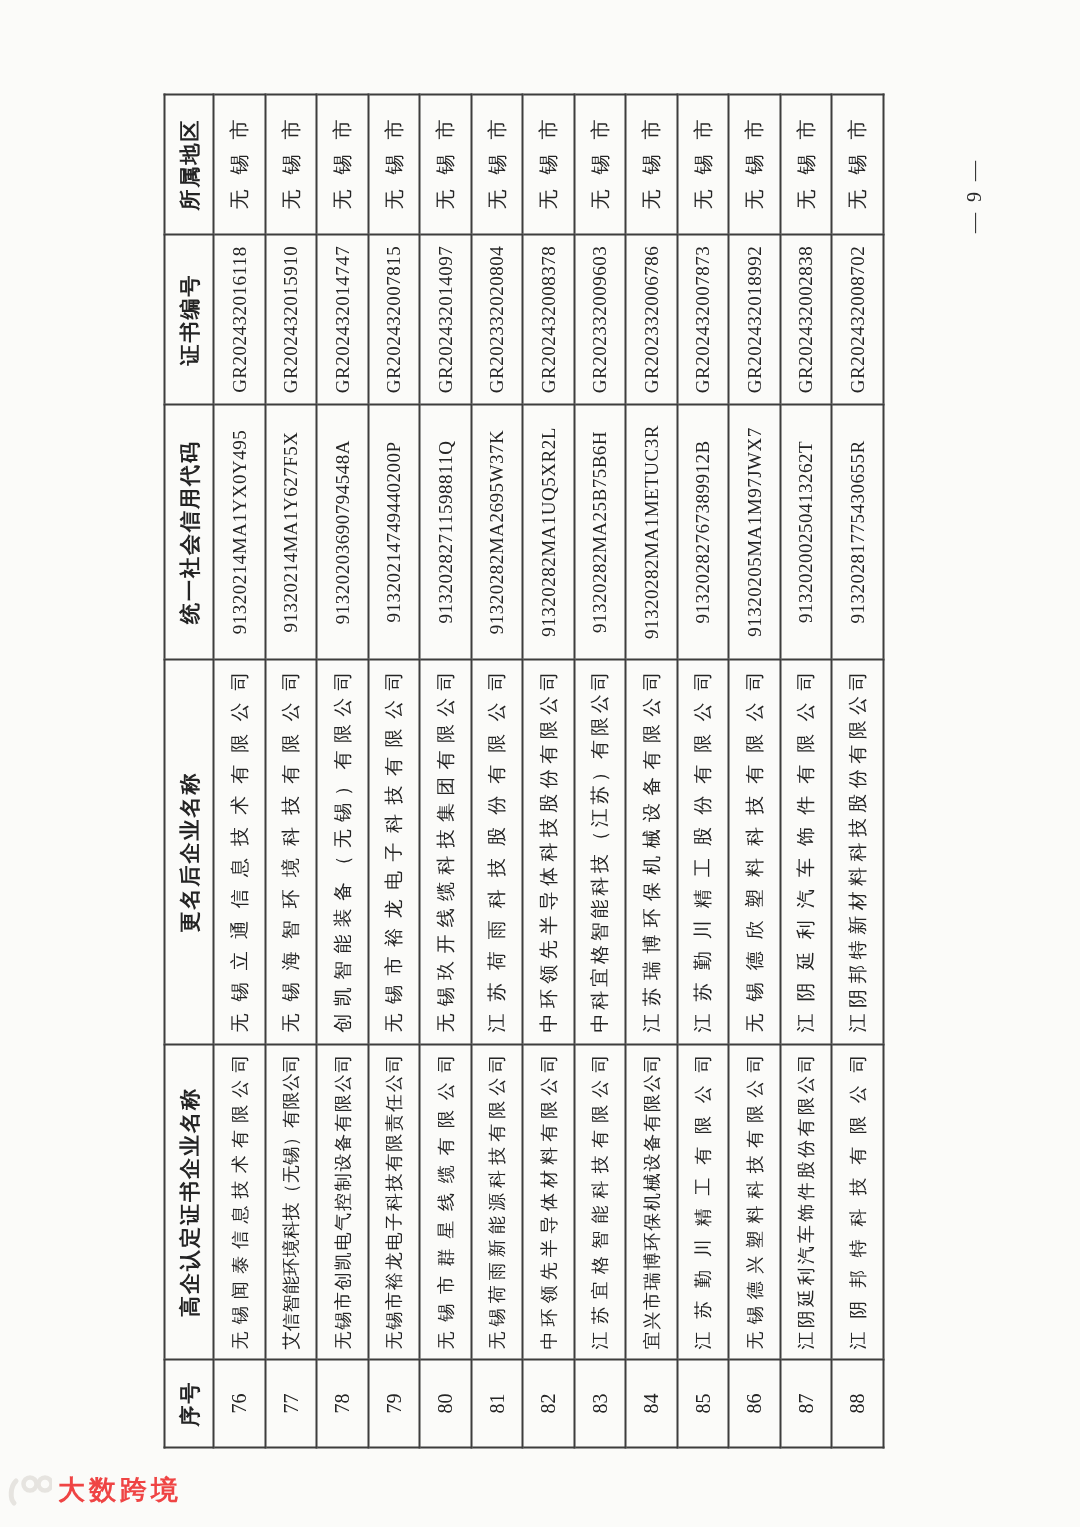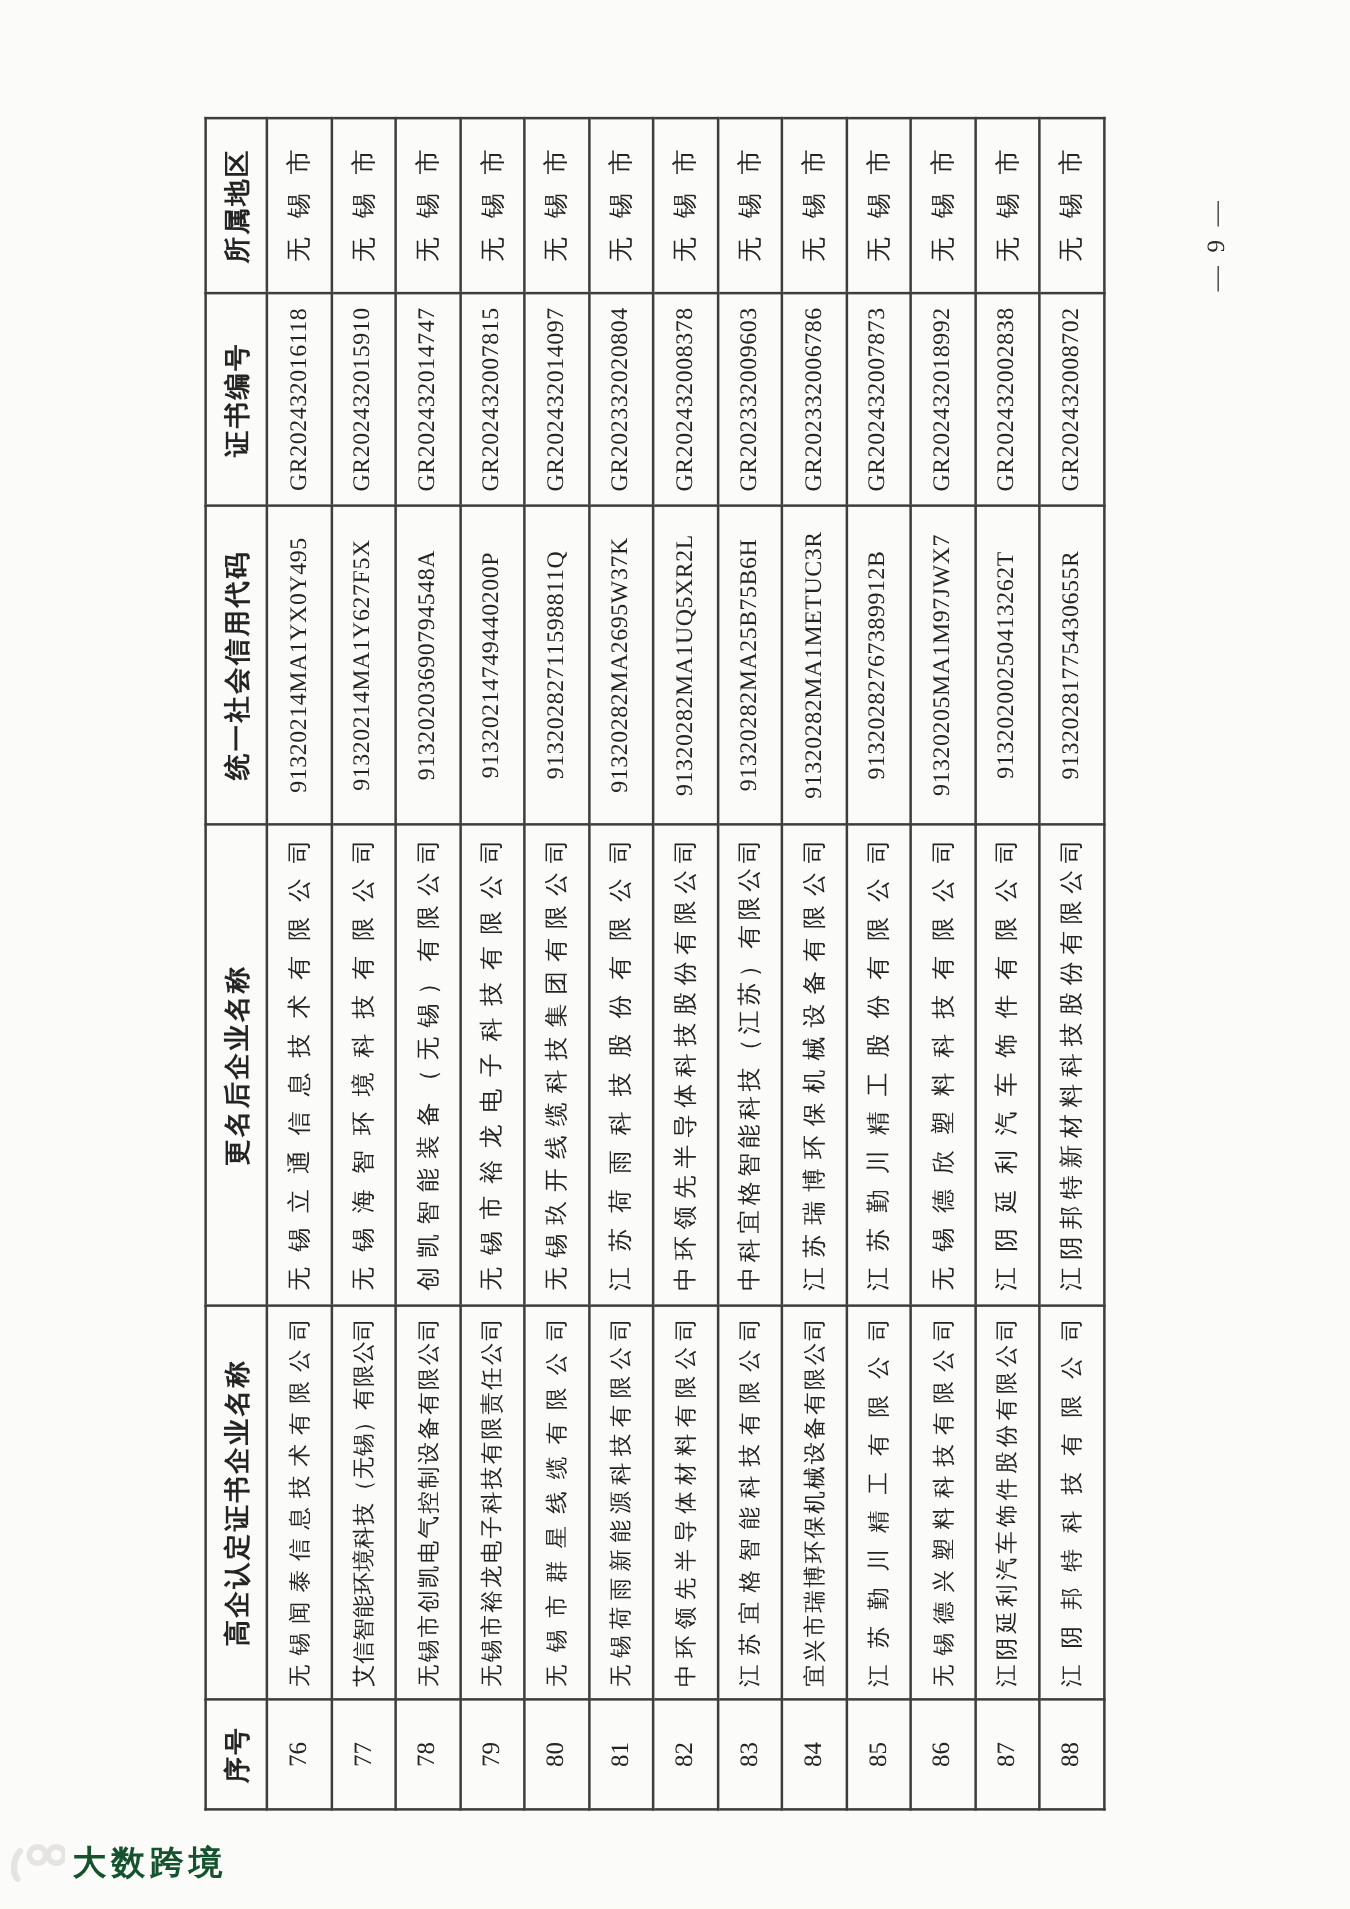--- a/index.html
+++ b/index.html
@@ -69,21 +69,21 @@
     font-size: 20px;
     letter-spacing: 3px;
     color: #2b2b2b;
   }
 
   
   .watermark {
     position: absolute;
     left: 8px; top: 1472px;
     display: flex; align-items: center; gap: 6px;
-    color: #14532d;
+    color: #ef4444;
     font-family: "Liberation Sans", "DejaVu Sans", sans-serif;
     font-weight: bold;
     font-size: 27px;
     letter-spacing: 4px;
     user-select: none;
   }
   .watermark svg { display: block; }
 </style>
 </head>
 <body>

